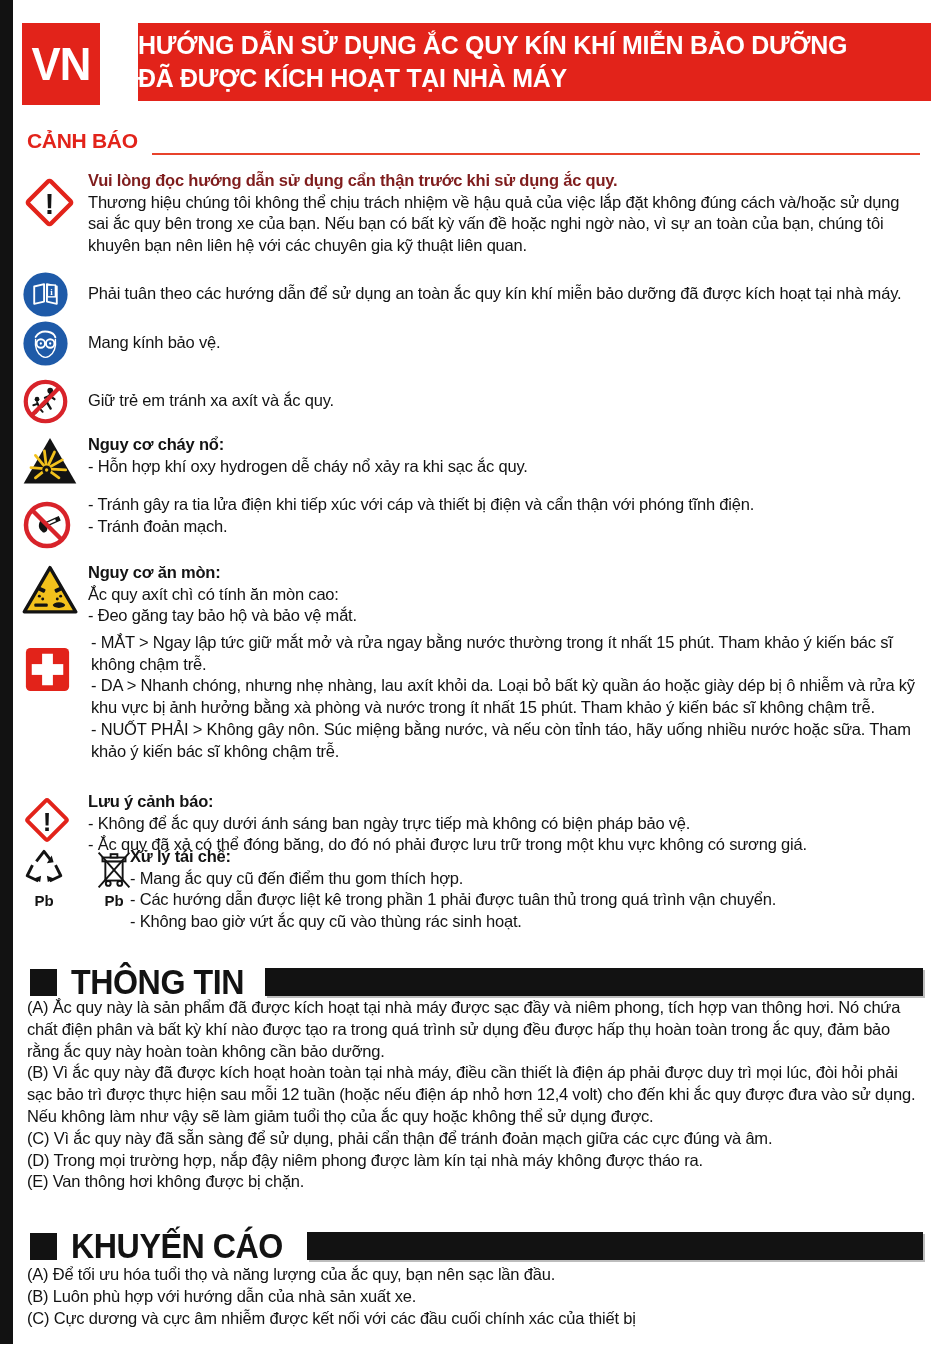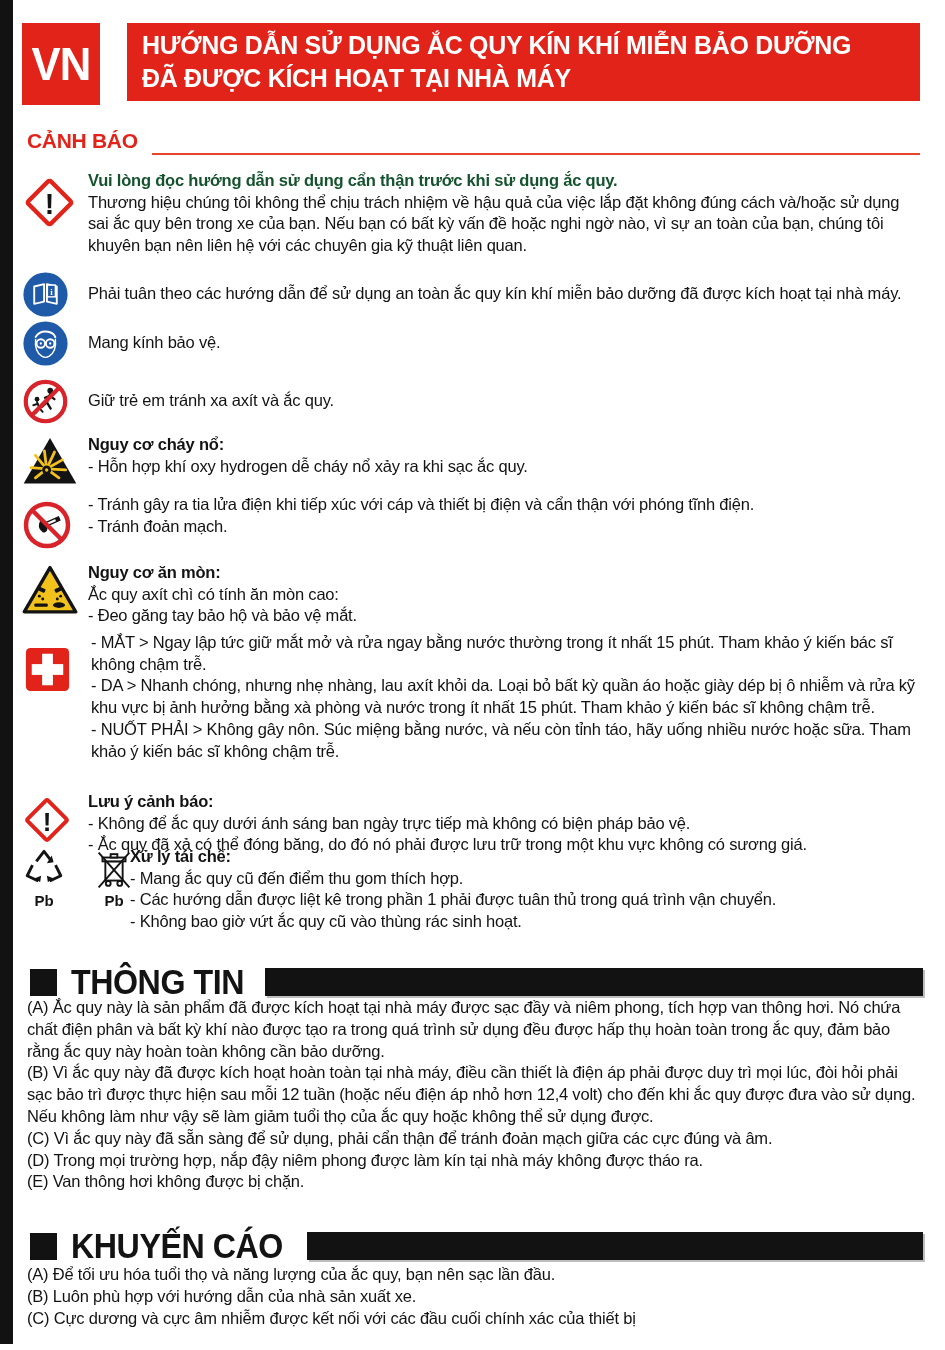--- a/index.html
+++ b/index.html
@@ -7,33 +7,33 @@
     position:relative;width:945px;height:1350px;margin:0 auto;background:#fff;
     overflow:hidden;font-family:"Liberation Sans","DejaVu Sans",sans-serif;color:#131313;
   }
   .abs{position:absolute;}
   
   #edge-strip{left:0;top:0;width:13px;height:1344px;background:#121212;}
   
   #vn-badge{left:22px;top:23px;width:78px;height:82px;background:#e2231a;
     display:flex;align-items:center;justify-content:center;}
   #vn-badge span{color:#fff;font-weight:bold;font-size:46px;letter-spacing:-1px;transform:scaleX(.95);}
-  #title-bar{left:127px;top:23px;width:793px;height:78px;background:#e2231a;
-    display:flex;flex-direction:column;justify-content:center;padding-left:15px;box-sizing:border-box;}
+  #title-bar{left:138px;top:23px;width:793px;height:78px;background:#e2231a;
+    display:flex;flex-direction:column;justify-content:center;padding-left:0;box-sizing:border-box;}
   #title-bar div{color:#fff;font-weight:bold;font-size:26px;line-height:33px;
     transform:scaleX(.96);transform-origin:left;white-space:nowrap;letter-spacing:-0.3px;}
   
   #warning-heading{left:27px;top:129px;font-size:21px;font-weight:bold;color:#e2231a;letter-spacing:-0.3px;}
   #warning-rule{left:152px;top:153px;width:768px;height:0;border-top:2px solid #e8432b;}
   
   .item{position:absolute;left:22px;display:flex;}
   .icon-cell{width:66px;flex-shrink:0;}
   .txt{width:832px;}
   .t{font-weight:bold;font-size:16.5px;line-height:21.7px;letter-spacing:-0.2px;}
-  .t.red{color:#14532d;}
+  .t.red{color:#7f1d1d;}
   .b{font-size:16.5px;line-height:21.7px;letter-spacing:-0.2px;}
   .vcenter{align-items:center;}
   .pb{font-weight:bold;font-size:15px;text-align:center;line-height:14px;}
   .rec-stack{display:flex;gap:22px;width:106px;flex-shrink:0;justify-content:space-between;}
   .rec-stack .one{display:flex;flex-direction:column;align-items:center;}
   
   .sec-head{position:absolute;left:30px;right:22px;display:flex;align-items:center;}
   .sec-square{width:27px;height:27px;background:#121212;margin-right:14px;flex-shrink:0;}
   .sec-title{font-size:35px;font-weight:bold;letter-spacing:-0.5px;white-space:nowrap;
     transform:scaleX(.92);transform-origin:left;}

